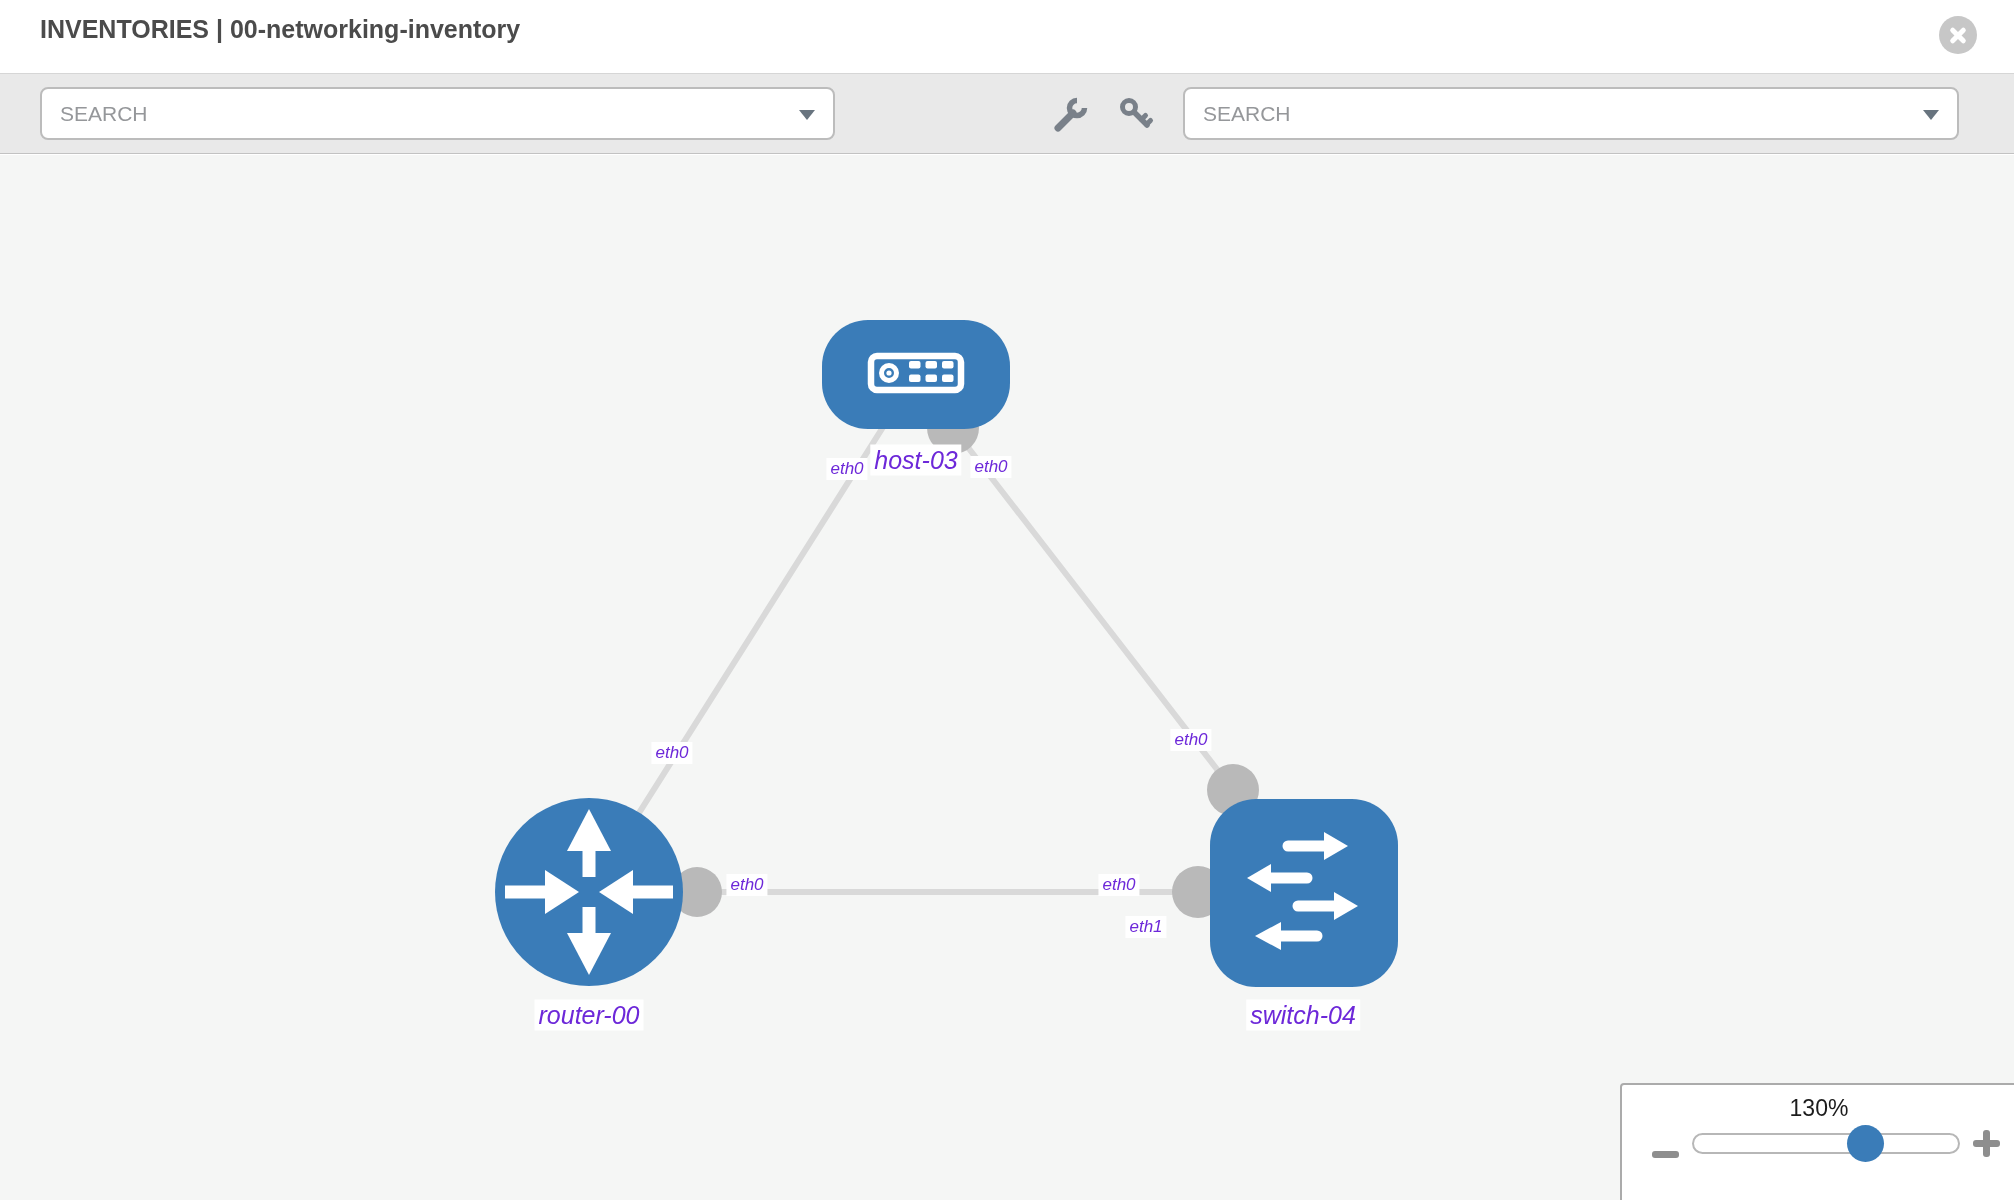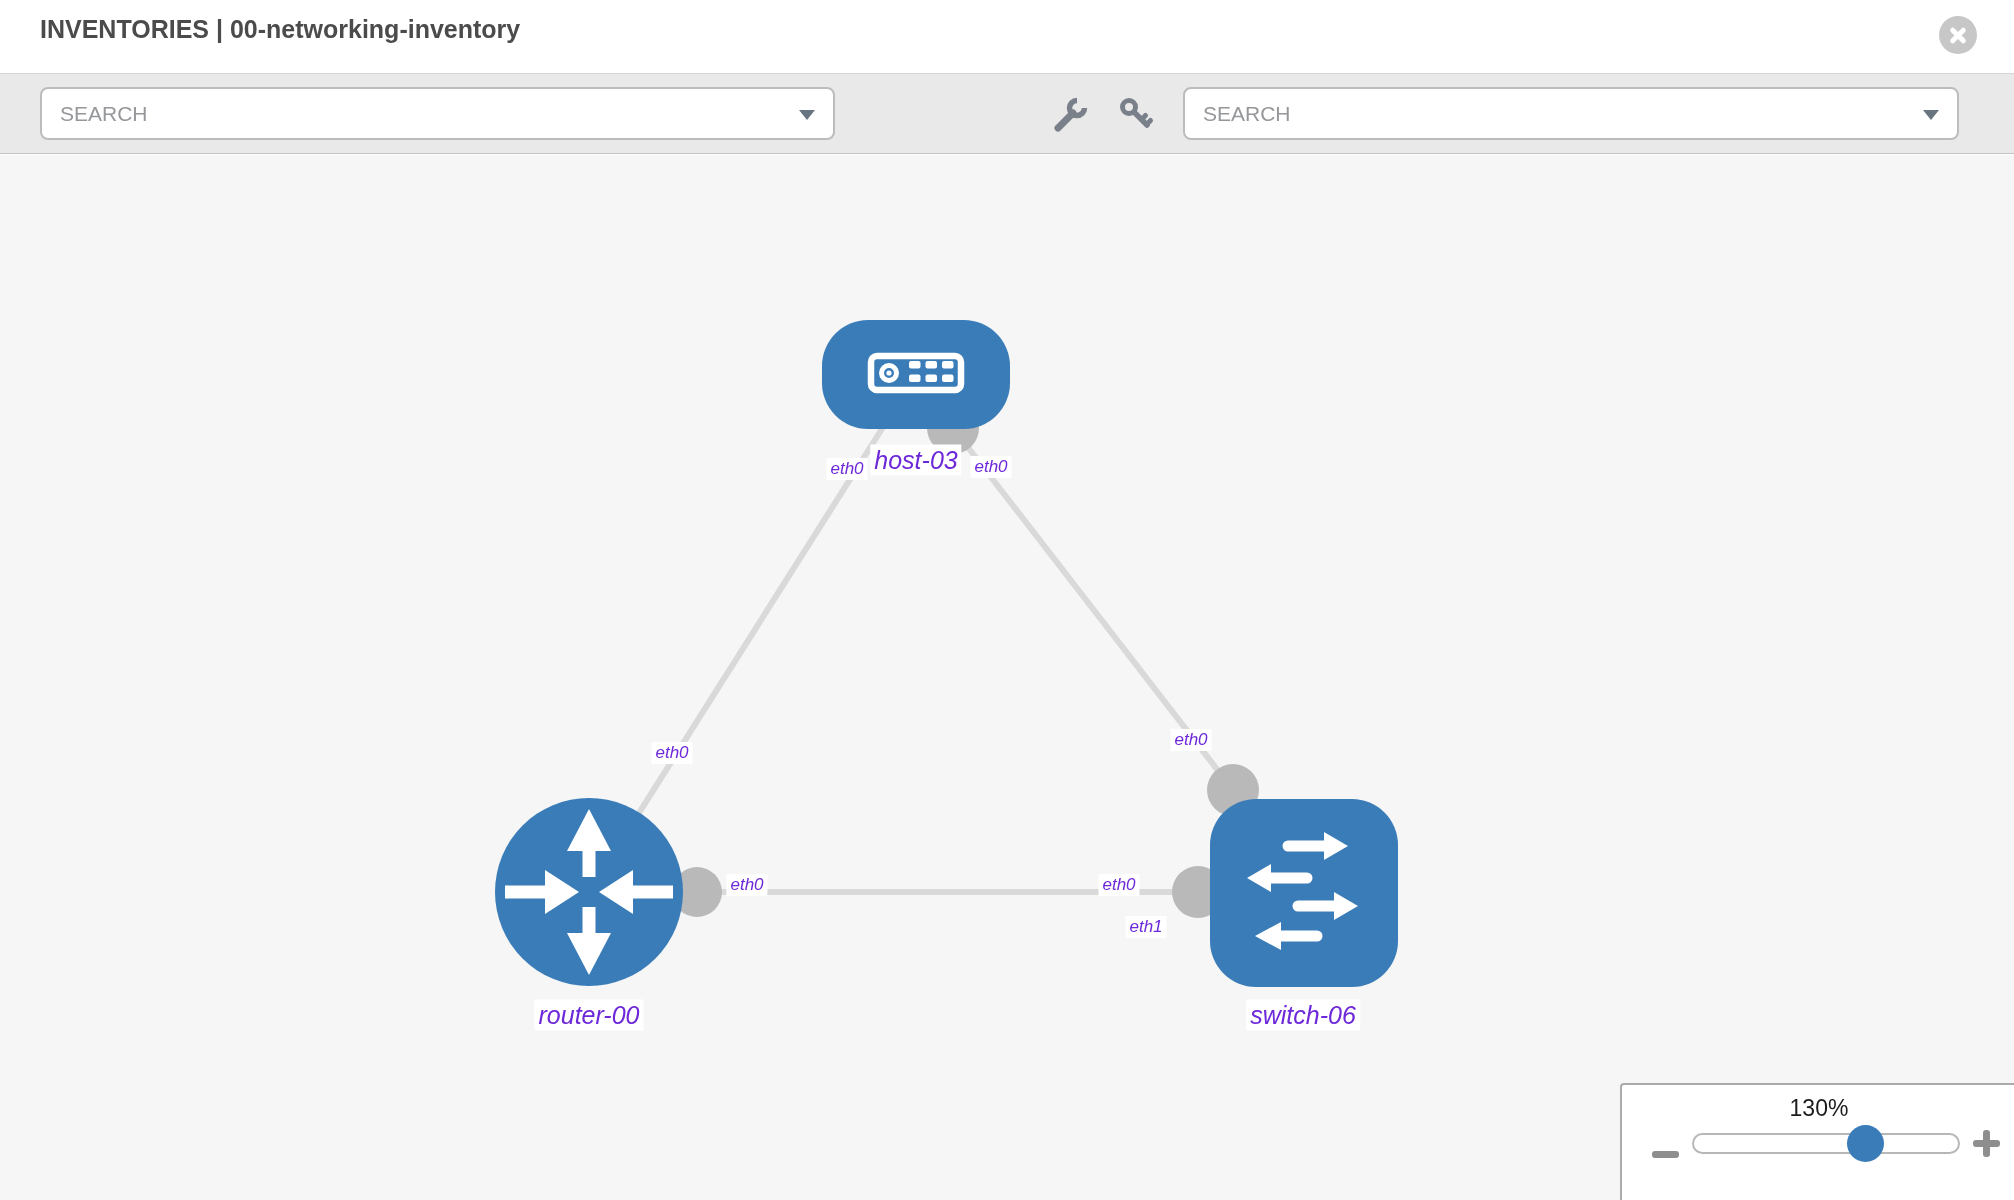--- a/index.html
+++ b/index.html
@@ -146,21 +146,21 @@
         <line x1="1298" y1="751" x2="1334" y2="751"></line>
         <polygon points="1334,737 1334,765 1358,751" stroke="none"></polygon>
         <line x1="1317" y1="781" x2="1281" y2="781"></line>
         <polygon points="1281,767 1281,795 1255,781" stroke="none"></polygon>
       </g>
     </g>
   </svg>
 
   <div class="node-label" style="left:916px; top:305px;">host-03</div>
   <div class="node-label" style="left:589px; top:860px;">router-00</div>
-  <div class="node-label" style="left:1303px; top:860px;">switch-06</div>
+  <div class="node-label" style="left:1303px; top:860px;">switch-04</div>
 
   <div class="eth-label" style="left:847px;  top:314px;">eth0</div>
   <div class="eth-label" style="left:672px;  top:598px;">eth0</div>
   <div class="eth-label" style="left:991px;  top:312px;">eth0</div>
   <div class="eth-label" style="left:1191px; top:585px;">eth0</div>
   <div class="eth-label" style="left:747px;  top:730px;">eth0</div>
   <div class="eth-label" style="left:1119px; top:730px;">eth0</div>
   <div class="eth-label eth-front" style="left:1146px; top:772px;">eth1</div>
 
   <div class="zoom-panel">

